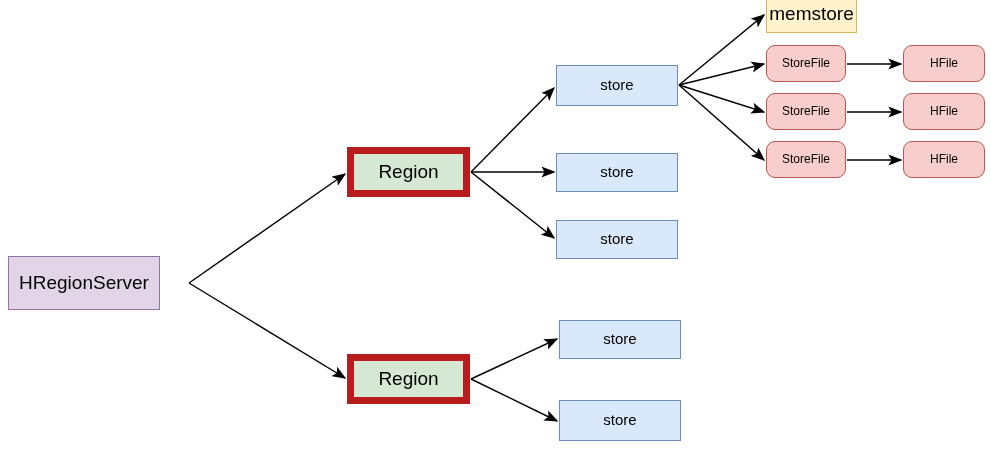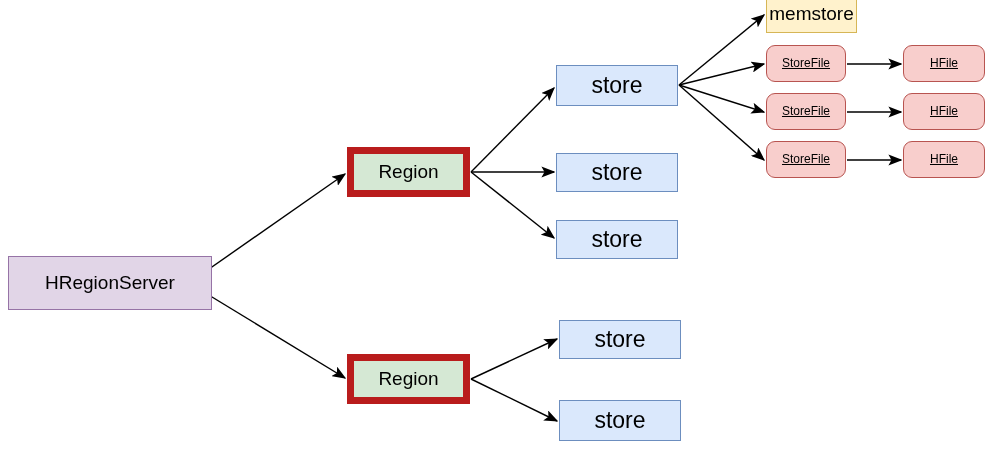--- a/index.html
+++ b/index.html
@@ -42,33 +42,32 @@
     font-size: 19px;
   }
   .n-region {
     background: #d5e8d4;
     border: 7px solid #b91c1c;
     font-size: 19px;
   }
   .n-store {
     background: #dae8fc;
     border: 1px solid #6c8ebf;
-    font-size: 23px;
+    font-size: 15px;
   }
   .n-memstore {
     background: #fff2cc;
     border: 1px solid #d6b656;
     font-size: 19px;
   }
   .n-storefile, .n-hfile {
     background: #f8cecc;
     border: 1px solid #b85450;
     border-radius: 9px;
     font-size: 12px;
-    text-decoration: underline;
   }
 </style>
 </head>
 <body>
 
 <div id="diagram">
   <svg id="edges" viewBox="0 0 991 451" xmlns="http://www.w3.org/2000/svg">
     <defs>
       <marker id="arrowhead" markerWidth="10" markerHeight="8" refX="9" refY="4" orient="auto" markerUnits="strokeWidth">
         <path d="M0,0 L10,4 L0,8 L2.2,4 Z" fill="#000000"></path>
@@ -85,21 +84,21 @@
         <line x1="679" y1="85" x2="764" y2="15" stroke="#000000" stroke-width="1.4" marker-end="url(#arrowhead)"></line>
         <line x1="679" y1="85" x2="764" y2="64" stroke="#000000" stroke-width="1.4" marker-end="url(#arrowhead)"></line>
         <line x1="679" y1="85" x2="764" y2="112" stroke="#000000" stroke-width="1.4" marker-end="url(#arrowhead)"></line>
         <line x1="679" y1="85" x2="764" y2="160" stroke="#000000" stroke-width="1.4" marker-end="url(#arrowhead)"></line>
         <line x1="847" y1="64" x2="901" y2="64" stroke="#000000" stroke-width="1.4" marker-end="url(#arrowhead)"></line>
         <line x1="847" y1="112" x2="901" y2="112" stroke="#000000" stroke-width="1.4" marker-end="url(#arrowhead)"></line>
         <line x1="847" y1="160" x2="901" y2="160" stroke="#000000" stroke-width="1.4" marker-end="url(#arrowhead)"></line>
       </g>
   </svg>
   <div id="node-layer">
-      <div class="node n-hregionserver" style="left: 8px; top: 256px; width: 204px; height: 54px;">
+      <div class="node n-hregionserver" style="left: 8px; top: 256px; width: 152px; height: 54px;">
         <span>HRegionServer</span>
       </div>
       <div class="node n-region" style="left: 347px; top: 147px; width: 123px; height: 50px;">
         <span>Region</span>
       </div>
       <div class="node n-region" style="left: 347px; top: 354px; width: 123px; height: 50px;">
         <span>Region</span>
       </div>
       <div class="node n-store" style="left: 556px; top: 65px; width: 122px; height: 41px;">
         <span>store</span>

